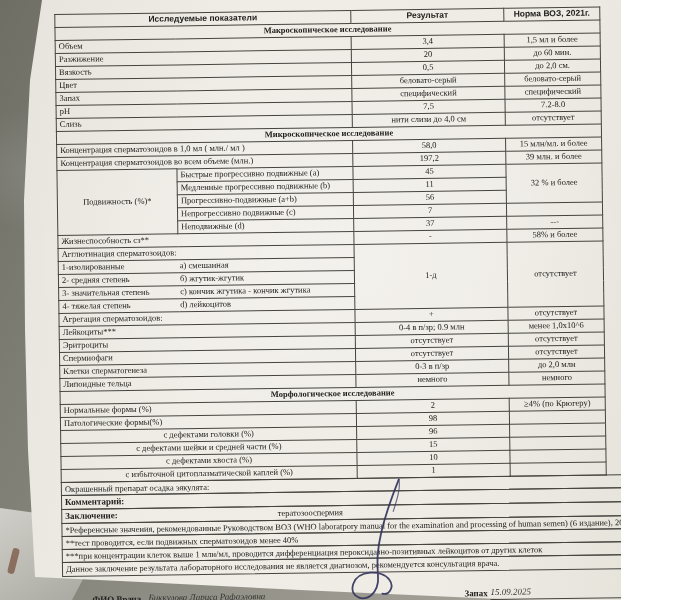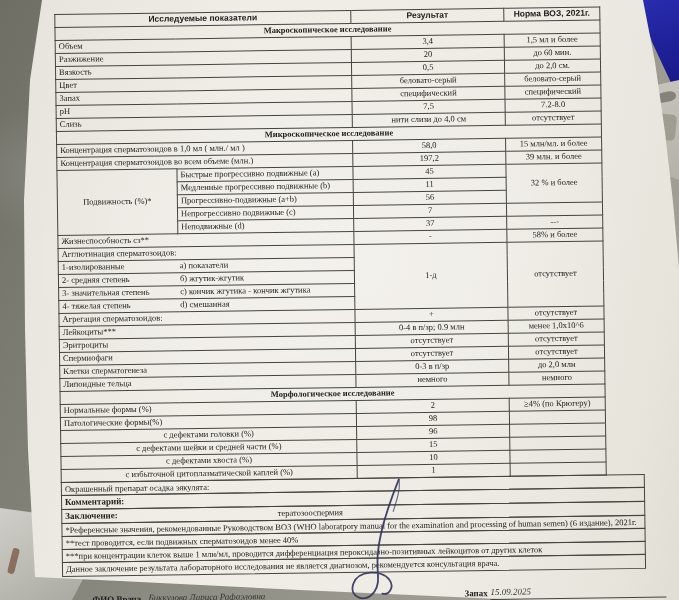--- a/index.html
+++ b/index.html
@@ -1,17 +1,17 @@
 <!DOCTYPE html>
 <html><head>
 <meta charset="utf-8">
 <style>
   html,body{margin:0;padding:0;}
   .scene{
-    position:relative;width:679px;height:600px;overflow:hidden;
+    position:relative;width:621px;height:600px;overflow:hidden;
     background:
       radial-gradient(120px 90px at 40px 170px, rgba(255,255,255,.10), rgba(255,255,255,0) 70%),
       linear-gradient(115deg,#6e6e65 0%,#7d7c73 20%,#8e8d84 48%,#9c9a91 72%,#aaa89e 100%);
     font-family:"Liberation Serif", serif;
   }
   
   .blue-object{
     position:absolute;left:600px;top:0;width:79px;height:110px;
     clip-path:polygon(38px 0,79px 0,79px 100px,52px 42px);
     background:linear-gradient(160deg,#2c2fb4 0%,#1d1f96 55%,#15167d 100%);
@@ -174,30 +174,30 @@
             <td colspan="2">Жизнеспособность сз**</td>
             <td class="res">-</td>
             <td class="norm">58% и более</td>
           </tr>
       <tr>
         <td colspan="2">Агглютинация сперматозоидов:</td>
         <td rowspan="5" class="v-center">1-д</td>
         <td rowspan="5" class="v-center">отсутствует</td>
       </tr>
       <tr>
-            <td colspan="2"><span class="degree">1-изолированные</span><span>а) показатели</span></td>
+            <td colspan="2"><span class="degree">1-изолированные</span><span>а) смешанная</span></td>
           </tr>
       <tr>
             <td colspan="2"><span class="degree">2- средняя степень</span><span>б) жгутик-жгутик</span></td>
           </tr>
       <tr>
             <td colspan="2"><span class="degree">3- значительная степень</span><span>с) кончик жгутика - кончик жгутика</span></td>
           </tr>
       <tr>
-            <td colspan="2"><span class="degree">4- тяжелая степень</span><span>d) смешанная</span></td>
+            <td colspan="2"><span class="degree">4- тяжелая степень</span><span>d) лейкоцитов</span></td>
           </tr>
       <tr>
             <td colspan="2">Агрегация сперматозоидов:</td>
             <td class="res">+</td>
             <td class="norm">отсутствует</td>
           </tr>
       <tr>
             <td colspan="2">Лейкоциты***</td>
             <td class="res">0-4 в п/зр; 0.9 млн</td>
             <td class="norm">менее 1,0x10^6</td>

